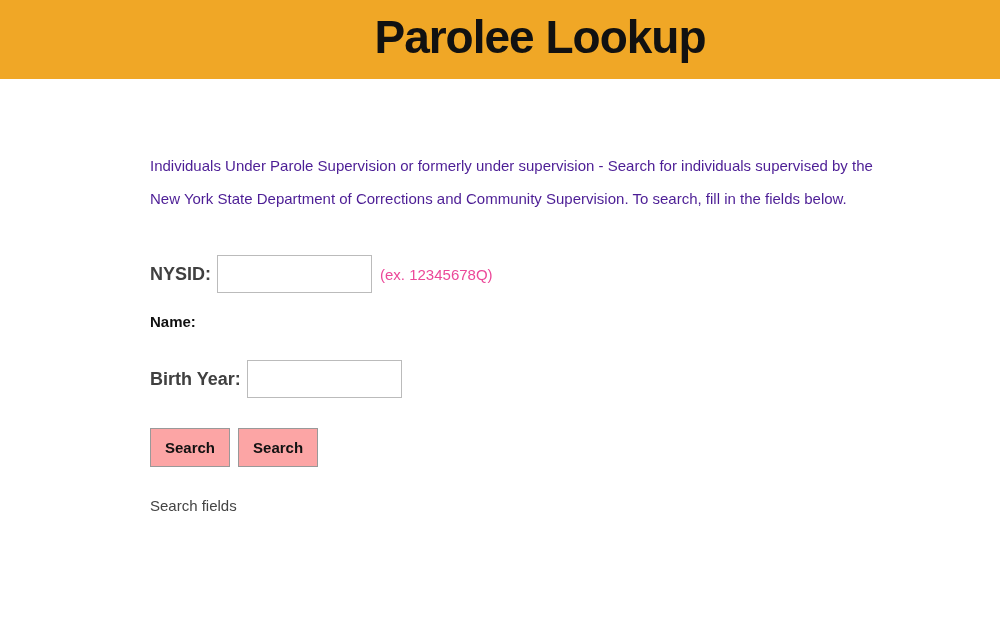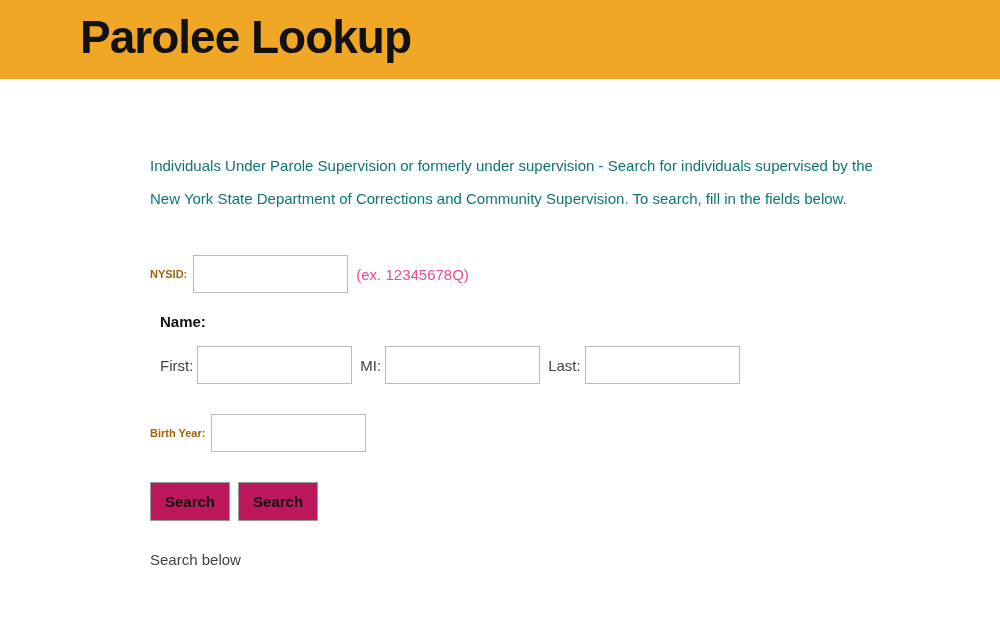--- a/index.html
+++ b/index.html
@@ -8,47 +8,48 @@
       padding: 0;
     }
     body {
       font-family: Arial, Helvetica, sans-serif;
       color: #222;
       background: #fff;
     }
     .header-banner {
       background: #f0a726;
       padding: 10px 0 15px 0;
+      text-align: center;
     }
     .header-title {
       font-size: 46px;
       font-weight: 900;
       color: #111;
       margin-left: 80px;
       letter-spacing: -1px;
     }
     .content {
       margin: 70px 0 0 150px;
       max-width: 750px;
     }
     .description {
       font-size: 15px;
-      color: #0f766e;
+      color: #4c1d95;
       line-height: 2.2;
       margin-bottom: 40px;
     }
     .form-row {
       display: flex;
       align-items: center;
       margin-bottom: 20px;
     }
     .form-label {
-      font-size: 11px;
+      font-size: 18px;
       font-weight: 700;
-      color: #a16207;
+      color: #404040;
       margin-right: 6px;
     }
     .form-input {
       height: 38px;
       border: 1px solid #bbb;
       font-size: 14px;
       padding: 0 6px;
       margin-right: 8px;
     }
     .input-nysid { width: 155px; }
@@ -56,21 +57,20 @@
     .input-first { width: 155px; }
     .input-mi { width: 155px; }
     .input-last { width: 155px; }
     .input-birthyear { width: 155px; }
     .hint-text {
       font-size: 15px;
       color: #ec4899;
     }
     .name-section {
       margin-bottom: 20px;
-      margin-left: 10px;
     }
     .name-label {
       font-size: 15px;
       font-weight: 700;
       color: #111;
       margin-bottom: 16px;
       display: block;
     }
     .name-row {
       display: flex;
@@ -89,21 +89,21 @@
     }
     .button-row {
       display: flex;
       gap: 8px;
       margin-bottom: 30px;
     }
     .btn {
       font-size: 15px;
       font-weight: 700;
       color: #111;
-      background: #be185d;
+      background: #fca5a5;
       border: 1px solid #999;
       padding: 10px 14px;
       cursor: pointer;
     }
     .hints-section {
       font-size: 15px;
       color: #444;
     }
     .hints-title {
       margin-bottom: 14px;
@@ -122,38 +122,30 @@
 
   <div class="form-row">
     <span class="form-label">NYSID:</span>
     <input type="text" class="form-input input-nysid" style="">
     <span class="hint-text">(ex. 12345678Q)</span>
   </div>
 
 
   <div class="name-section">
     <span class="name-label">Name:</span>
-    <div class="name-row">
-      <span class="sub-label">First:</span>
-      <input type="text" class="form-input input-first" style="">
-      <span class="sub-label">MI:</span>
-      <input type="text" class="form-input input-mi" style="">
-      <span class="sub-label">Last:</span>
-      <input type="text" class="form-input input-last" style="">
-    </div>
   </div>
 
   <div class="birth-row">
     <span class="form-label">Birth Year:</span>
     <input type="text" class="form-input input-birthyear" style="">
   </div>
 
   <div class="button-row">
     <button class="btn">Search</button>
     <button class="btn">Search</button>
   </div>
 
   <div class="hints-section">
-    <div class="hints-title">Search below</div>
+    <div class="hints-title">Search fields</div>
 
   </div>
 
 </div>
 
 </body></html>

